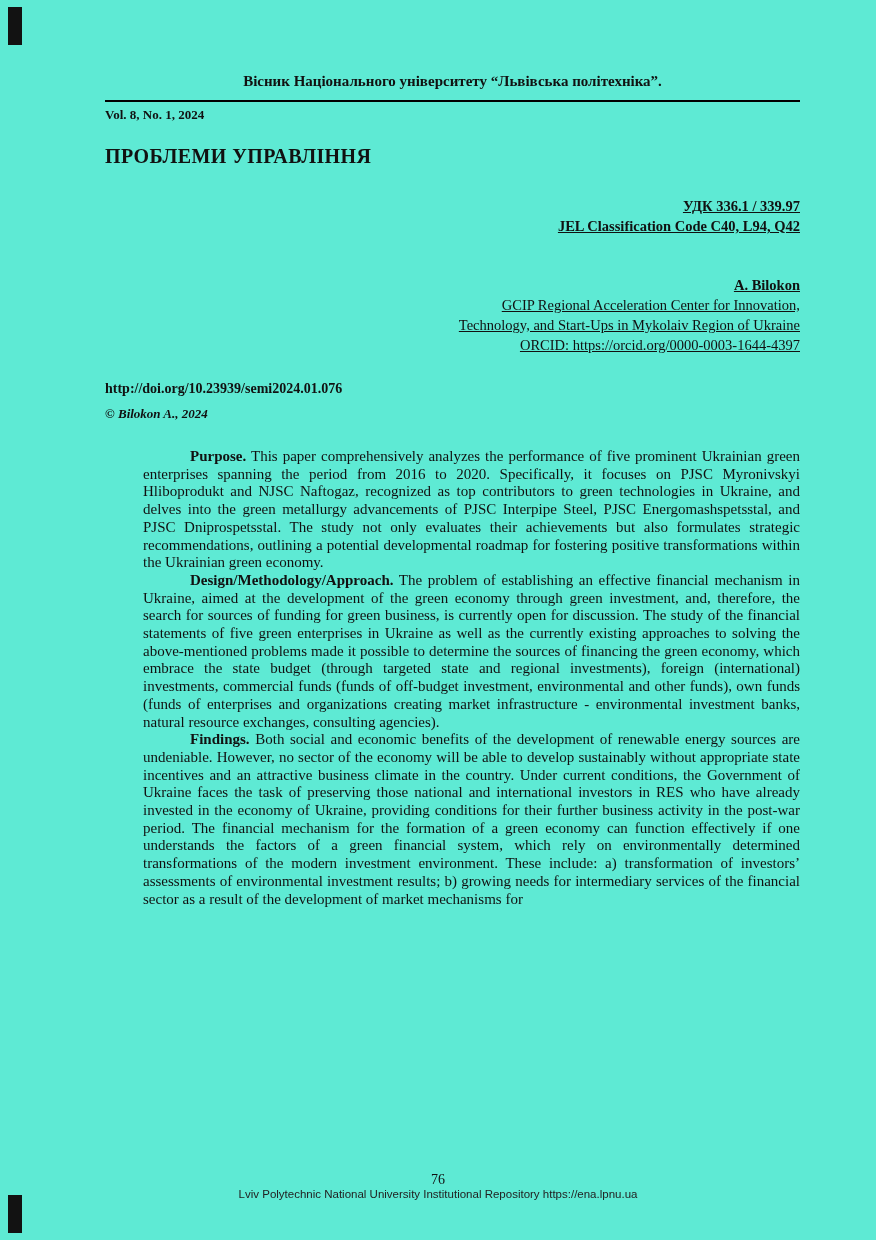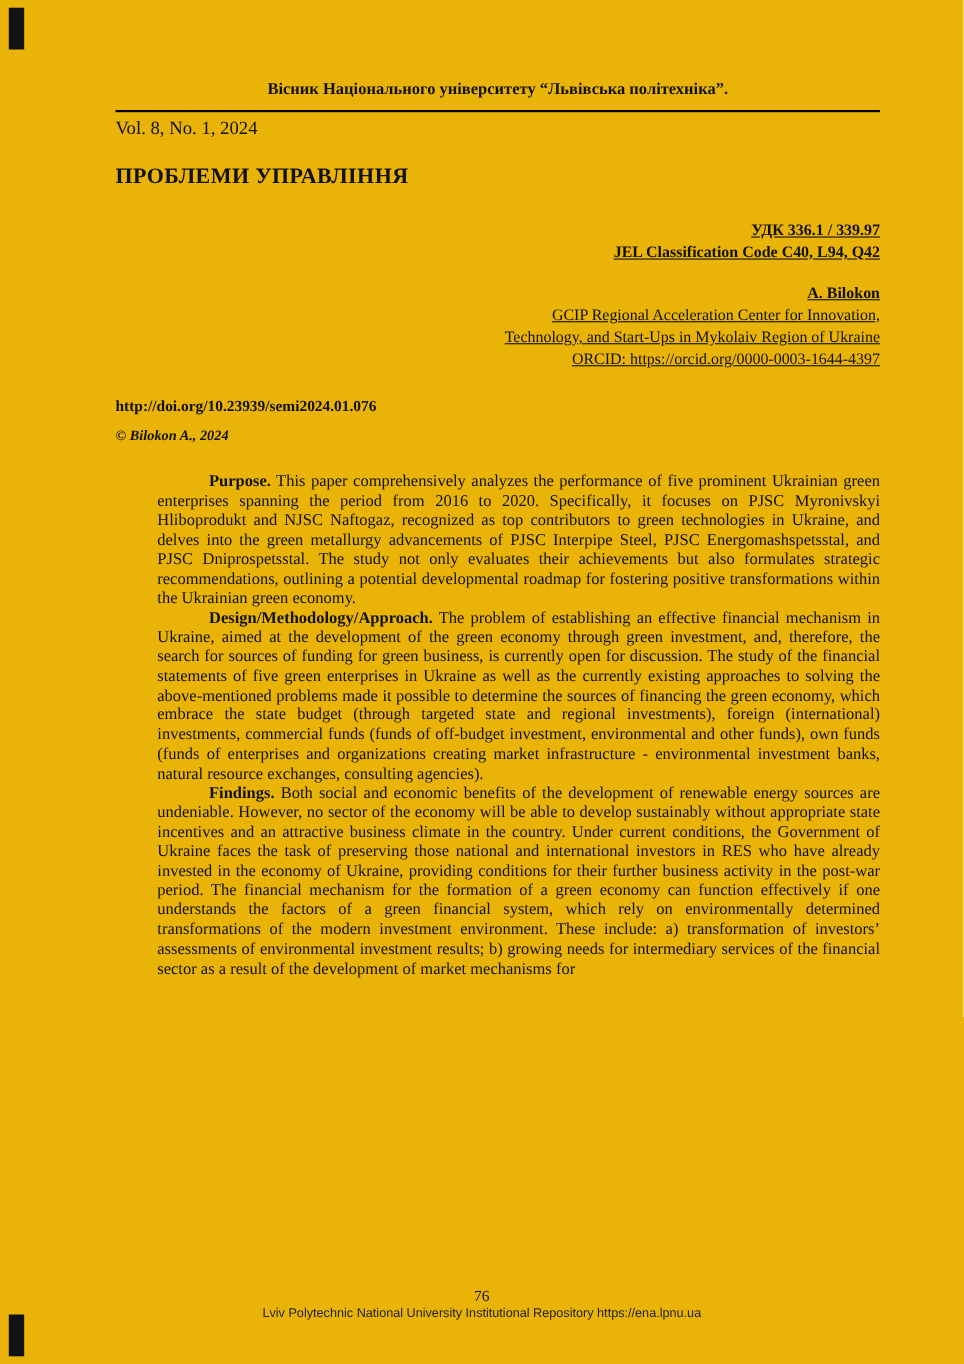--- a/index.html
+++ b/index.html
@@ -4,21 +4,21 @@
 <style>
   * { margin: 0; padding: 0; box-sizing: border-box; }
   html, body { background: #ffffff; }
   body { font-family: "Liberation Serif", serif; color: #111; }
 
   .page {
     position: relative;
     width: 876px;
     height: 1240px;
     margin: 0 auto;
-    background: #eab308;
+    background: #5eead4;
     overflow: hidden;
   }
 
   .scan-mark {
     position: absolute;
     left: 8px;
     width: 14px;
     height: 38px;
     background: #121212;
   }
@@ -40,35 +40,35 @@
   }
 
   .header-rule {
     border: none;
     border-top: 2px solid #000;
     margin-top: 7px;
   }
 
   .volume {
     margin-top: 5px;
-    font-weight: normal;
-    font-size: 17px;
+    font-weight: bold;
+    font-size: 13px;
   }
 
   .section-title {
     margin-top: 22px;
     text-align: left;
     font-size: 20px;
     font-weight: bold;
     letter-spacing: 0.4px;
   }
 
   .right-block { text-align: right; font-size: 14.5px; line-height: 20px; text-decoration: underline; }
   .classification { margin-top: 28px; font-weight: bold; }
-  .author-block { margin-top: 17px; }
+  .author-block { margin-top: 39px; }
   .author-name { font-weight: bold; }
 
   .article-title {
     margin-top: 22px;
     text-align: center;
     font-size: 18px;
     font-weight: bold;
     line-height: 28px;
     letter-spacing: 0.2px;
   }

